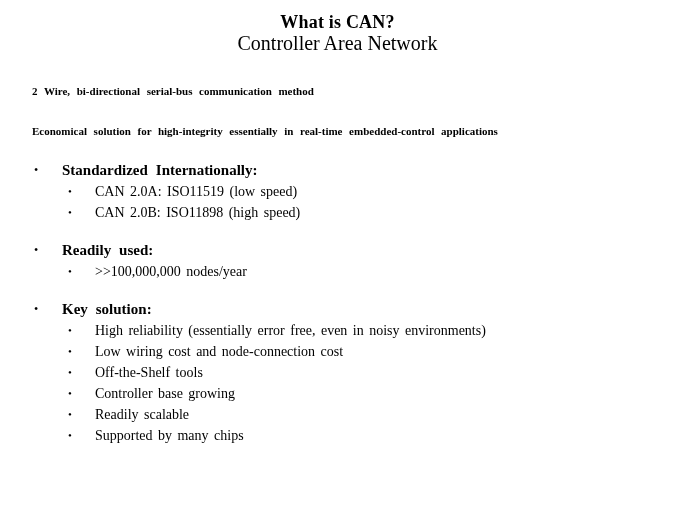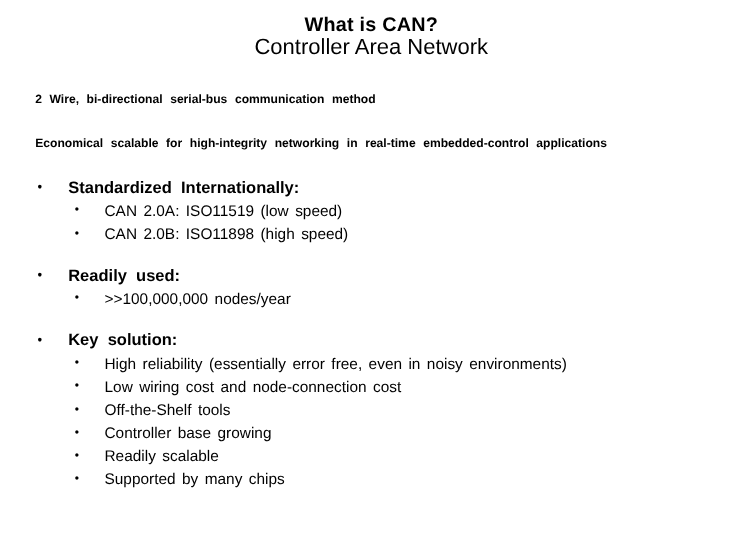--- a/index.html
+++ b/index.html
@@ -6,21 +6,21 @@
     margin: 0;
     padding: 0;
     background: #ffffff;
   }
   .slide {
     position: relative;
     width: 675px;
     height: 506px;
     background: #ffffff;
     color: #000000;
-    font-family: Liberation Sans, sans-serif;
+    font-family: Liberation Serif, serif;
     overflow: hidden;
     box-sizing: border-box;
     border-radius: 10px;
   }
   .title-block {
     text-align: center;
     padding-top: 12px;
   }
   .slide-title {
     font-size: 18px;
@@ -94,21 +94,21 @@
 
 <div class="slide">
 
   <div class="title-block">
     <div class="slide-title">What is CAN?</div>
     <div class="slide-subtitle">Controller Area Network</div>
   </div>
 
   <div class="statements">
     <p class="statement">2 Wire, bi-directional serial-bus communication method</p>
-    <p class="statement">Economical scalable for high-integrity networking in real-time embedded-control applications</p>
+    <p class="statement">Economical solution for high-integrity essentially in real-time embedded-control applications</p>
   </div>
 
   <div class="sections">
 
     <div class="section">
       <div class="bullet-row level-1">
         <span class="bullet-glyph">•</span>
         <span class="heading-text">Standardized Internationally:</span>
       </div>
       <div class="bullet-row level-2">

